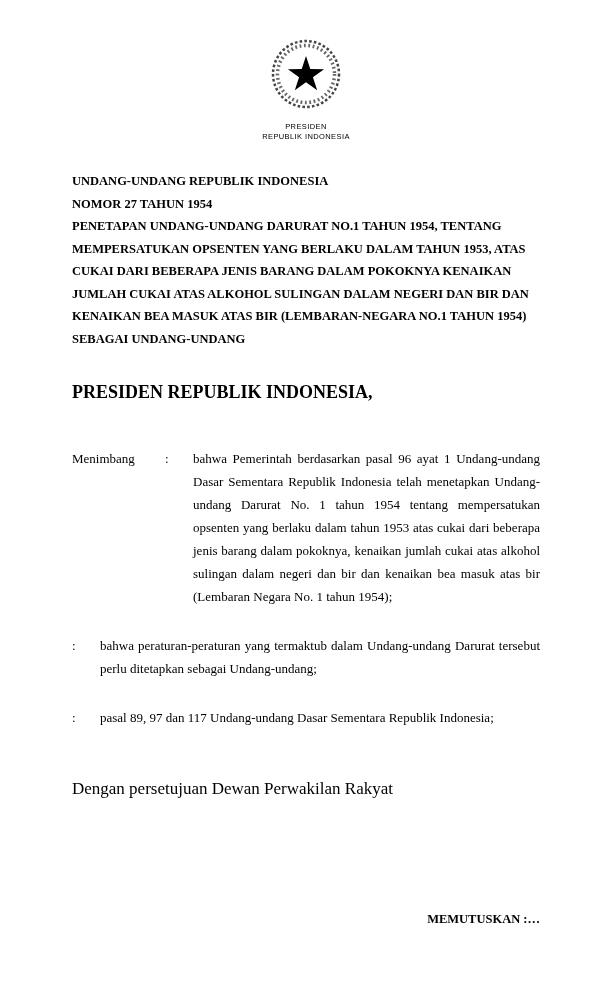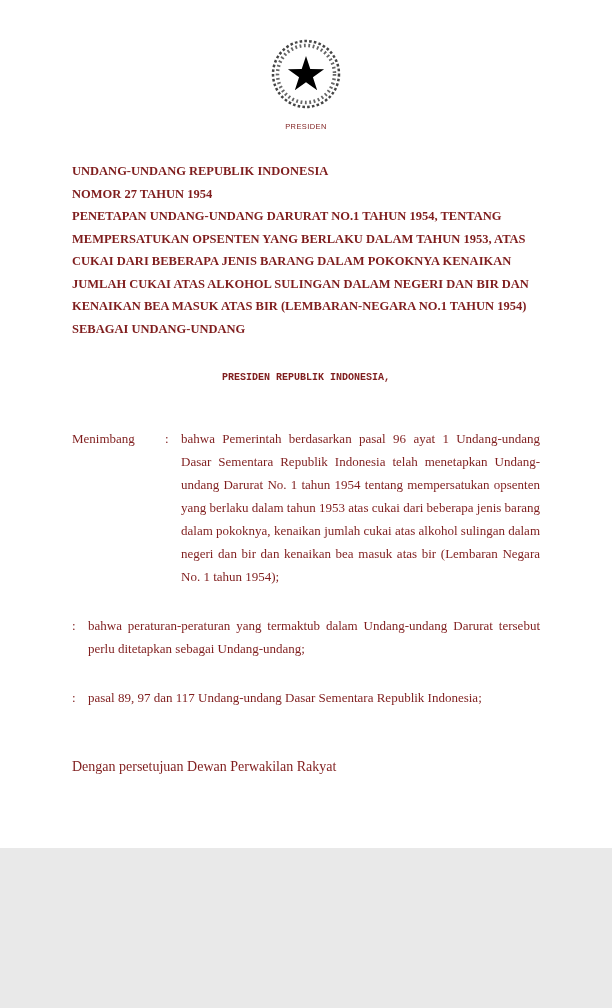--- a/index.html
+++ b/index.html
@@ -1,56 +1,55 @@
 <!DOCTYPE html>
 <html><head>
 <meta charset="utf-8">
 <style>
   html,body{margin:0;padding:0;background:#e9e9e9;}
   .page{
     position:relative;
     width:612px;
-    height:848px;
+    height:1008px;
     margin:0 auto;
     background:#ffffff;
     box-sizing:border-box;
     padding:26px 72px 0 72px;
     font-family:"Liberation Serif", serif;
-    color:#7f1d1d;
+    color:#000000;
     overflow:hidden;
   }
   .emblem-wrap{text-align:center;margin-top:8px;}
   .emblem-svg{display:block;margin:0 auto;}
   .emblem-caption{
     font-family:"Liberation Sans", sans-serif;
     font-size:7.5px;
     line-height:10px;
     letter-spacing:.4px;
     margin-top:4px;
   }
   .title-block{
     font-weight:bold;
     font-size:12.5px;
     line-height:22.5px;
     margin-top:28px;
   }
   .title-paragraph{margin:0;font-family:Liberation Serif, serif;}
   .salutation{
-    text-align:center;
+    text-align:left;
     font-weight:bold;
-    font-size:10px;
+    font-size:18px;
     margin-top:32px;
-    font-family:Liberation Mono, monospace;
   }
   .clauses{margin-top:44px;font-size:13px;line-height:23px;}
   .clause{display:flex;margin-bottom:26px;}
   .clause-label{flex:0 0 93px;width:93px;}
   .clause-sep{flex:0 0 16px;width:16px;}
-  .clause-text{flex:1;text-align:justify;}
-  .agreement{font-size:14px;margin-top:50px;}
+  .clause-text{flex:1;text-align:justify;margin-left:12px;}
+  .agreement{font-size:17px;margin-top:50px;}
   .footer-line{
     font-size:12.5px;
     font-weight:bold;
     text-align:center;
     position:absolute;
     right:72px;
     top:912px;
   }
 </style>
 </head>
@@ -59,20 +58,21 @@
 <div class="page">
 
   <div class="emblem-wrap">
     <svg class="emblem-svg" width="84" height="84" viewBox="0 0 84 84" aria-hidden="true">
       <circle cx="42" cy="40" r="33" fill="none" stroke="#444444" stroke-width="2.5" stroke-dasharray="2.6 2.2"></circle>
       <circle cx="42" cy="40" r="28.5" fill="none" stroke="#666666" stroke-width="3.5" stroke-dasharray="1.8 2.6"></circle>
       <polygon fill="#000000" points="42,22 46.29,35.09 60.07,35.13 48.94,43.26 53.17,56.37 42,48.3 30.83,56.37 35.06,43.26 23.93,35.13 37.71,35.09"></polygon>
     </svg>
     <div class="emblem-caption">
       <div>PRESIDEN</div>
+      <div>REPUBLIK INDONESIA</div>
     </div>
   </div>
 
   <div class="title-block">
     <div>UNDANG-UNDANG REPUBLIK INDONESIA</div>
     <div>NOMOR 27 TAHUN 1954</div>
     <p class="title-paragraph">PENETAPAN UNDANG-UNDANG DARURAT NO.1 TAHUN 1954, TENTANG MEMPERSATUKAN OPSENTEN YANG BERLAKU DALAM TAHUN 1953, ATAS CUKAI DARI BEBERAPA JENIS BARANG DALAM POKOKNYA KENAIKAN JUMLAH CUKAI ATAS ALKOHOL SULINGAN DALAM NEGERI DAN BIR DAN KENAIKAN BEA MASUK ATAS BIR (LEMBARAN-NEGARA NO.1 TAHUN 1954) SEBAGAI UNDANG-UNDANG</p>
   </div>
 
   <div class="salutation">PRESIDEN REPUBLIK INDONESIA,</div>

